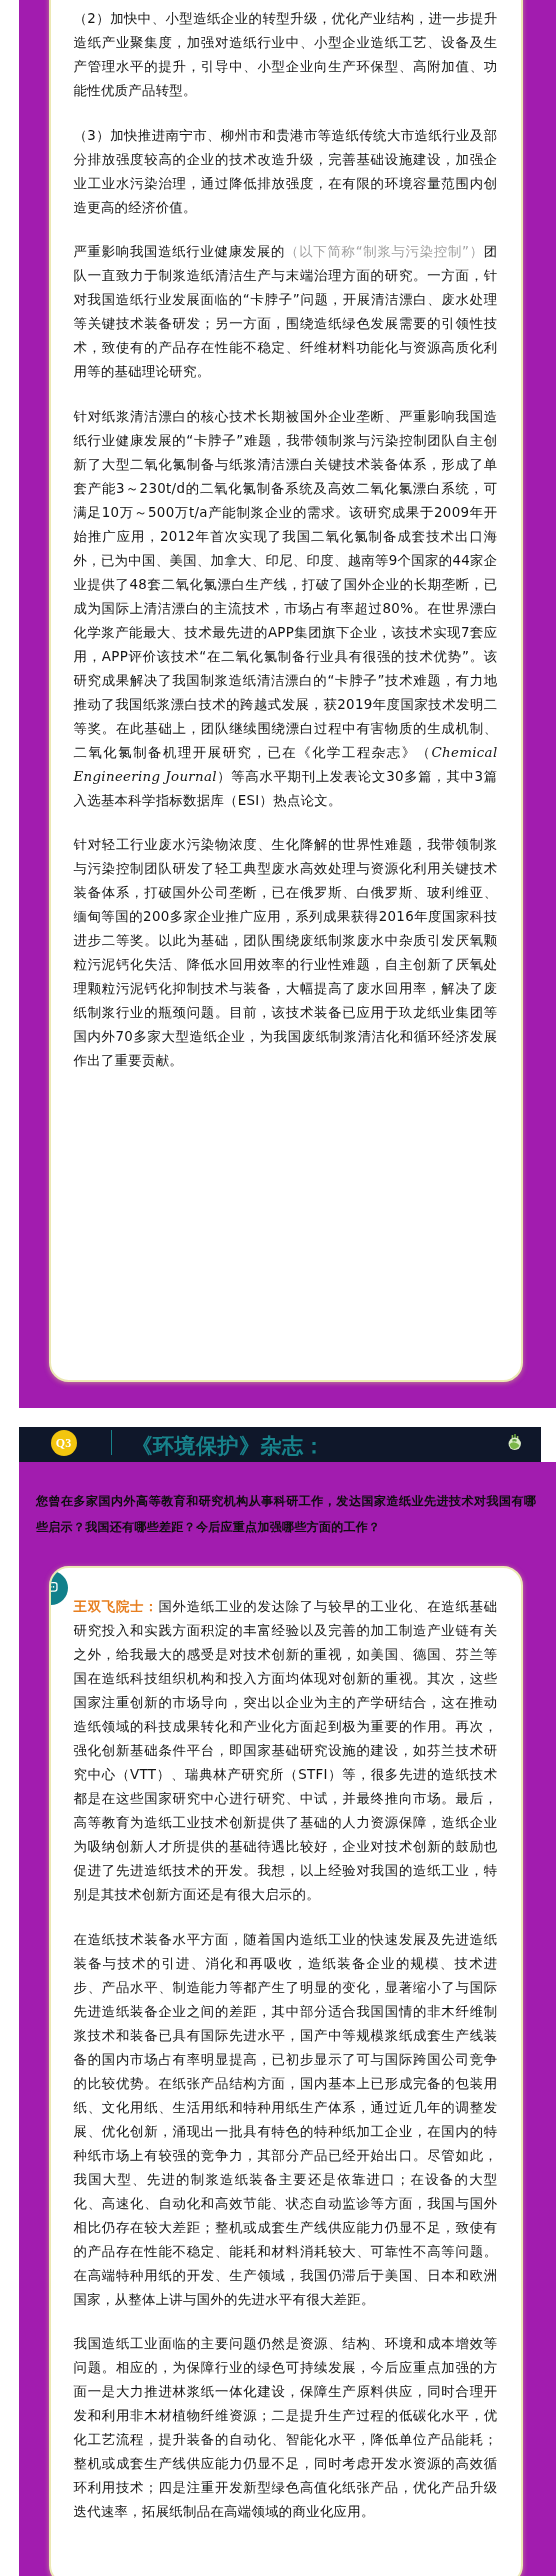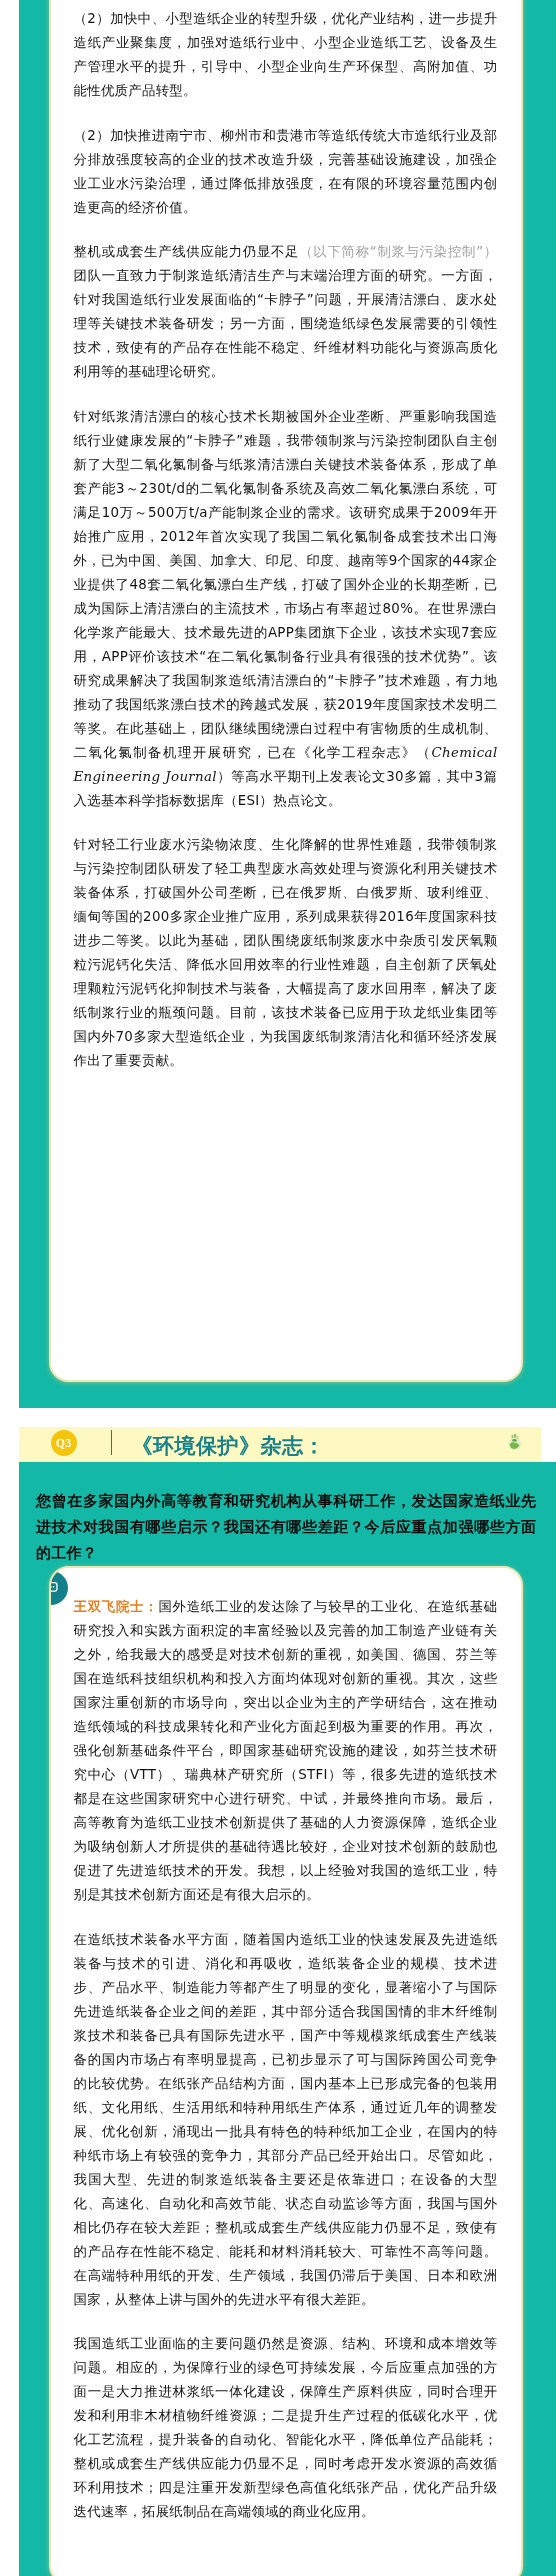--- a/index.html
+++ b/index.html
@@ -1,62 +1,62 @@
 <!DOCTYPE html>
 <html style="font-size:8.2px"><head>
 <meta charset="utf-8">
 <style>
   html,body{margin:0;padding:0;}
   body{background:#ffffff;font-family:"DejaVu Sans","Liberation Sans",sans-serif;}
   .page{position:relative;width:557px;height:3310px;background:#ffffff;overflow:hidden;}
 
-  .band{position:absolute;left:18.5px;right:0;background:#14b8a6;}
+  .band{position:absolute;left:18.5px;right:0;background:#a21caf;}
   .band-top{top:0;height:1408px;}
   .band-q3{top:1462px;height:1145px;}
 
   .white-card{position:absolute;left:30px;width:474px;background:#ffffff;
     border:2.1px solid #ece8b4;border-radius:19.6px;
     box-shadow:0 1px 5.2px rgba(216,205,130,.55);box-sizing:border-box;}
   .card-top{top:-36px;bottom:26px;padding:41px 23px 20.6px 23px;overflow:hidden;}
   .card-a3{top:104px;height:1019px;padding:27px 23px 18.5px 23px;overflow:hidden;}
 
   .para{margin:0 0 20.6px 0;font-size:13.4px;line-height:24px;color:#141414;
     text-align:justify;letter-spacing:0.3px;}
   .para:last-child{margin-bottom:0;}
   .seg-n{color:#141414;}
   .seg-g{color:#a0a0a0;}
   .seg-i{font-style:italic;font-family:"DejaVu Serif","Liberation Serif",serif;}
   .seg-sp{color:#e77e1f;font-weight:bold;margin-top:24px;}
 
-  .question{padding:26px 20.6px 0 17.5px;font-size:15px;line-height:26px;
+  .question{padding:26px 20.6px 0 17.5px;font-size:12px;line-height:26px;
     font-weight:bold;color:#0d0d0d;text-align:justify;letter-spacing:0.3px;}
 
-  .qa-header{position:absolute;left:18.5px;right:16px;height:37px;background:#fef9c3;}
+  .qa-header{position:absolute;left:18.5px;right:16px;height:37px;background:#0f172a;}
   .q-badge{position:absolute;left:32px;top:3.1px;width:26px;height:26px;border-radius:50%;
     background:#f3c50e;color:#ffffff;display:flex;align-items:center;justify-content:center;
     font-family:"Liberation Serif","DejaVu Serif",serif;font-weight:bold;font-size:12px;}
   .q-divider{position:absolute;left:92px;top:3.1px;width:1.5px;height:25px;background:#17828b;}
   .q-title{position:absolute;left:113px;top:5.2px;font-size:21px;font-weight:bold;
     color:#17828b;letter-spacing:0.5px;}
   .eco-icon{position:absolute;left:488px;top:7.2px;width:15.5px;height:16.5px;}
 
   .chat-badge{position:absolute;width:34px;height:34px;border-radius:50%;background:#11808b;
     display:flex;align-items:center;justify-content:center;}
   .chat-a3{left:-16.5px;top:2.6px;}
 </style>
 </head>
 <body>
 
 <div class="page">
 
   <div class="band band-top">
     <div class="white-card card-top">
         <p class="para"><span class="seg-n">（2）加快中、小型造纸企业的转型升级，优化产业结构，进一步提升造纸产业聚集度，加强对造纸行业中、小型企业造纸工艺、设备及生产管理水平的提升，引导中、小型企业向生产环保型、高附加值、功能性优质产品转型。</span></p>
-        <p class="para"><span class="seg-n">（2）加快推进南宁市、柳州市和贵港市等造纸传统大市造纸行业及部分排放强度较高的企业的技术改造升级，完善基础设施建设，加强企业工业水污染治理，通过降低排放强度，在有限的环境容量范围内创造更高的经济价值。</span></p>
-        <p class="para"><span class="seg-n">整机或成套生产线供应能力仍显不足</span><span class="seg-g">（以下简称“制浆与污染控制”）</span><span class="seg-n">团队一直致力于制浆造纸清洁生产与末端治理方面的研究。一方面，针对我国造纸行业发展面临的“卡脖子”问题，开展清洁漂白、废水处理等关键技术装备研发；另一方面，围绕造纸绿色发展需要的引领性技术，致使有的产品存在性能不稳定、纤维材料功能化与资源高质化利用等的基础理论研究。</span></p>
+        <p class="para"><span class="seg-n">（3）加快推进南宁市、柳州市和贵港市等造纸传统大市造纸行业及部分排放强度较高的企业的技术改造升级，完善基础设施建设，加强企业工业水污染治理，通过降低排放强度，在有限的环境容量范围内创造更高的经济价值。</span></p>
+        <p class="para"><span class="seg-n">严重影响我国造纸行业健康发展的</span><span class="seg-g">（以下简称“制浆与污染控制”）</span><span class="seg-n">团队一直致力于制浆造纸清洁生产与末端治理方面的研究。一方面，针对我国造纸行业发展面临的“卡脖子”问题，开展清洁漂白、废水处理等关键技术装备研发；另一方面，围绕造纸绿色发展需要的引领性技术，致使有的产品存在性能不稳定、纤维材料功能化与资源高质化利用等的基础理论研究。</span></p>
         <p class="para"><span class="seg-n">针对纸浆清洁漂白的核心技术长期被国外企业垄断、严重影响我国造纸行业健康发展的“卡脖子”难题，我带领制浆与污染控制团队自主创新了大型二氧化氯制备与纸浆清洁漂白关键技术装备体系，形成了单套产能3～230t/d的二氧化氯制备系统及高效二氧化氯漂白系统，可满足10万～500万t/a产能制浆企业的需求。该研究成果于2009年开始推广应用，2012年首次实现了我国二氧化氯制备成套技术出口海外，已为中国、美国、加拿大、印尼、印度、越南等9个国家的44家企业提供了48套二氧化氯漂白生产线，打破了国外企业的长期垄断，已成为国际上清洁漂白的主流技术，市场占有率超过80%。在世界漂白化学浆产能最大、技术最先进的APP集团旗下企业，该技术实现7套应用，APP评价该技术“在二氧化氯制备行业具有很强的技术优势”。该研究成果解决了我国制浆造纸清洁漂白的“卡脖子”技术难题，有力地推动了我国纸浆漂白技术的跨越式发展，获2019年度国家技术发明二等奖。在此基础上，团队继续围绕漂白过程中有害物质的生成机制、二氧化氯制备机理开展研究，已在《化学工程杂志》（</span><span class="seg-i">Chemical Engineering Journal</span><span class="seg-n">）等高水平期刊上发表论文30多篇，其中3篇入选基本科学指标数据库（ESI）热点论文。</span></p>
         <p class="para"><span class="seg-n">针对轻工行业废水污染物浓度、生化降解的世界性难题，我带领制浆与污染控制团队研发了轻工典型废水高效处理与资源化利用关键技术装备体系，打破国外公司垄断，已在俄罗斯、白俄罗斯、玻利维亚、缅甸等国的200多家企业推广应用，系列成果获得2016年度国家科技进步二等奖。以此为基础，团队围绕废纸制浆废水中杂质引发厌氧颗粒污泥钙化失活、降低水回用效率的行业性难题，自主创新了厌氧处理颗粒污泥钙化抑制技术与装备，大幅提高了废水回用率，解决了废纸制浆行业的瓶颈问题。目前，该技术装备已应用于玖龙纸业集团等国内外70多家大型造纸企业，为我国废纸制浆清洁化和循环经济发展作出了重要贡献。</span></p>
       </div>
   </div>
 
   <div class="qa-header" style="top:1427px;">
     <div class="q-badge">Q3</div>
     <div class="q-divider"></div>
     <div class="q-title">《环境保护》杂志：</div>
     <span class="eco-icon">

